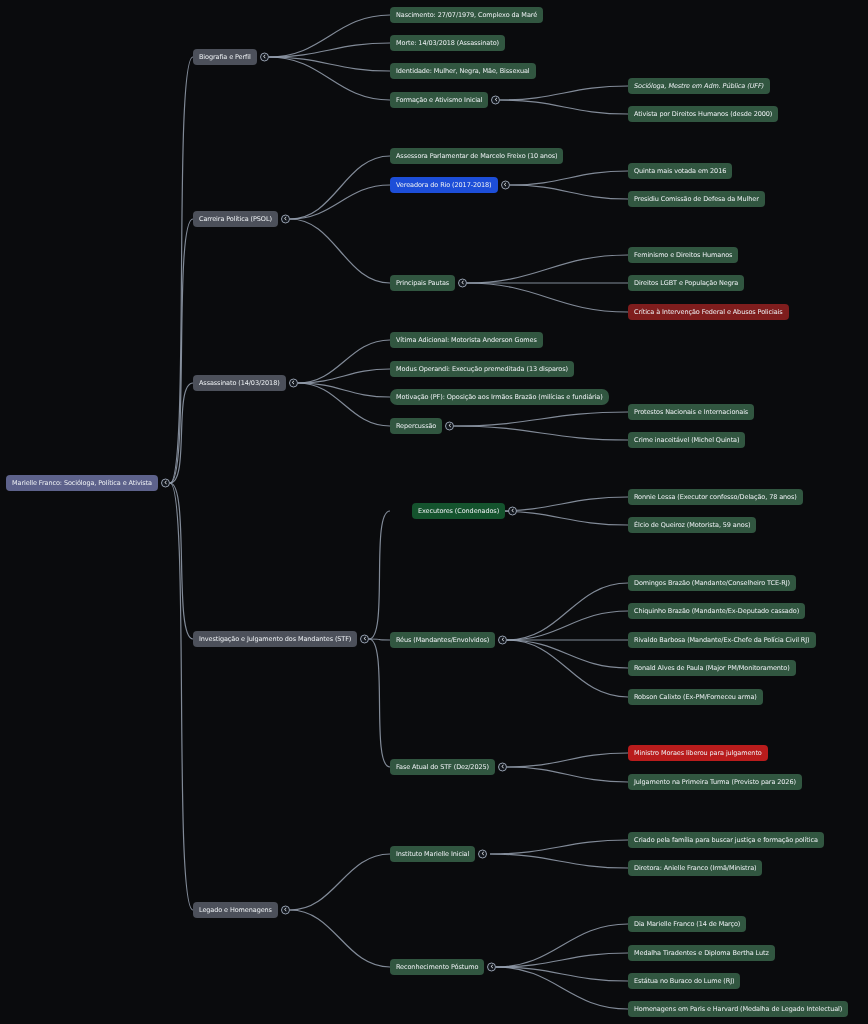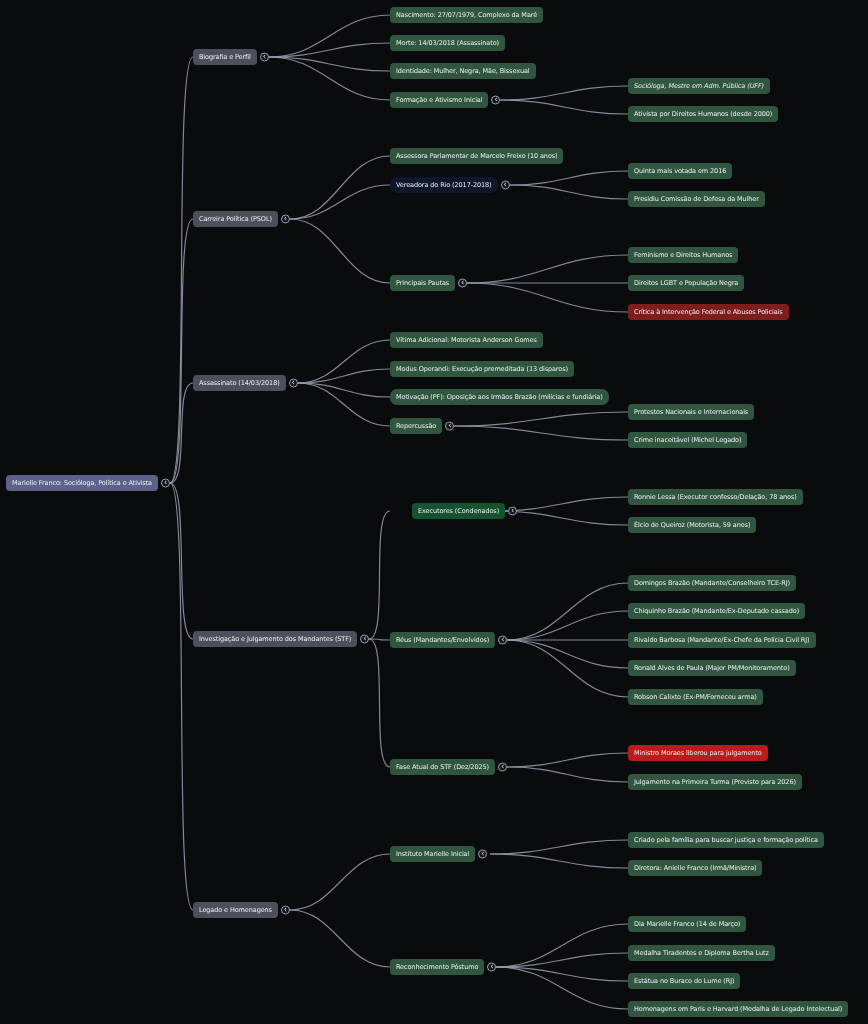--- a/index.html
+++ b/index.html
@@ -117,21 +117,21 @@
     <div class="node" style="left: 628px; top: 106px; background: rgb(49, 86, 64); color: rgb(238, 241, 244);">
       <span class="label">Ativista por Direitos Humanos (desde 2000)</span>
     </div>
     <div class="node" style="left: 193px; top: 211px; background: rgb(76, 80, 90); color: rgb(238, 241, 244);">
       <span class="label">Carreira Política (PSOL)</span>
       <span class="collapse" style="background: rgb(18, 22, 28); border: 1px solid rgb(151, 161, 176); color: rgb(238, 241, 244);">‹</span>
     </div>
     <div class="node" style="left: 390px; top: 148px; background: rgb(49, 86, 64); color: rgb(238, 241, 244);">
       <span class="label">Assessora Parlamentar de Marcelo Freixo (10 anos)</span>
     </div>
-    <div class="node" style="left: 390px; top: 177px; background: #0f172a; color: rgb(238, 241, 244); border-radius: 7px;">
+    <div class="node" style="left: 390px; top: 177px; background: #1d4ed8; color: rgb(238, 241, 244);">
       <span class="label">Vereadora do Rio (2017-2018)</span>
       <span class="collapse" style="background: rgb(18, 22, 28); border: 1px solid rgb(151, 161, 176); color: rgb(238, 241, 244);">‹</span>
     </div>
     <div class="node" style="left: 628px; top: 163px; background: rgb(49, 86, 64); color: rgb(238, 241, 244);">
       <span class="label">Quinta mais votada em 2016</span>
     </div>
     <div class="node" style="left: 628px; top: 191px; background: rgb(49, 86, 64); color: rgb(238, 241, 244);">
       <span class="label">Presidiu Comissão de Defesa da Mulher</span>
     </div>
     <div class="node" style="left: 390px; top: 275px; background: rgb(49, 86, 64); color: rgb(238, 241, 244);">
@@ -161,21 +161,21 @@
       <span class="label">Motivação (PF): Oposição aos Irmãos Brazão (milícias e fundiária)</span>
     </div>
     <div class="node" style="left: 390px; top: 418px; background: rgb(49, 86, 64); color: rgb(238, 241, 244);">
       <span class="label">Repercussão</span>
       <span class="collapse" style="background: rgb(18, 22, 28); border: 1px solid rgb(151, 161, 176); color: rgb(238, 241, 244);">‹</span>
     </div>
     <div class="node" style="left: 628px; top: 404px; background: rgb(49, 86, 64); color: rgb(238, 241, 244);">
       <span class="label">Protestos Nacionais e Internacionais</span>
     </div>
     <div class="node" style="left: 628px; top: 432px; background: rgb(49, 86, 64); color: rgb(238, 241, 244);">
-      <span class="label">Crime inaceitável (Michel Legado)</span>
+      <span class="label">Crime inaceitável (Michel Quinta)</span>
     </div>
     <div class="node" style="left: 193px; top: 631px; background: rgb(76, 80, 90); color: rgb(238, 241, 244);">
       <span class="label">Investigação e Julgamento dos Mandantes (STF)</span>
       <span class="collapse" style="background: rgb(18, 22, 28); border: 1px solid rgb(151, 161, 176); color: rgb(238, 241, 244);">‹</span>
     </div>
     <div class="node" style="left: 412px; top: 503px; background: #14532d; color: rgb(238, 241, 244);">
       <span class="label">Executores (Condenados)</span>
       <span class="collapse" style="background: rgb(18, 22, 28); border: 1px solid rgb(151, 161, 176); color: rgb(238, 241, 244);">‹</span>
     </div>
     <div class="node" style="left: 628px; top: 489px; background: rgb(49, 86, 64); color: rgb(238, 241, 244);">

